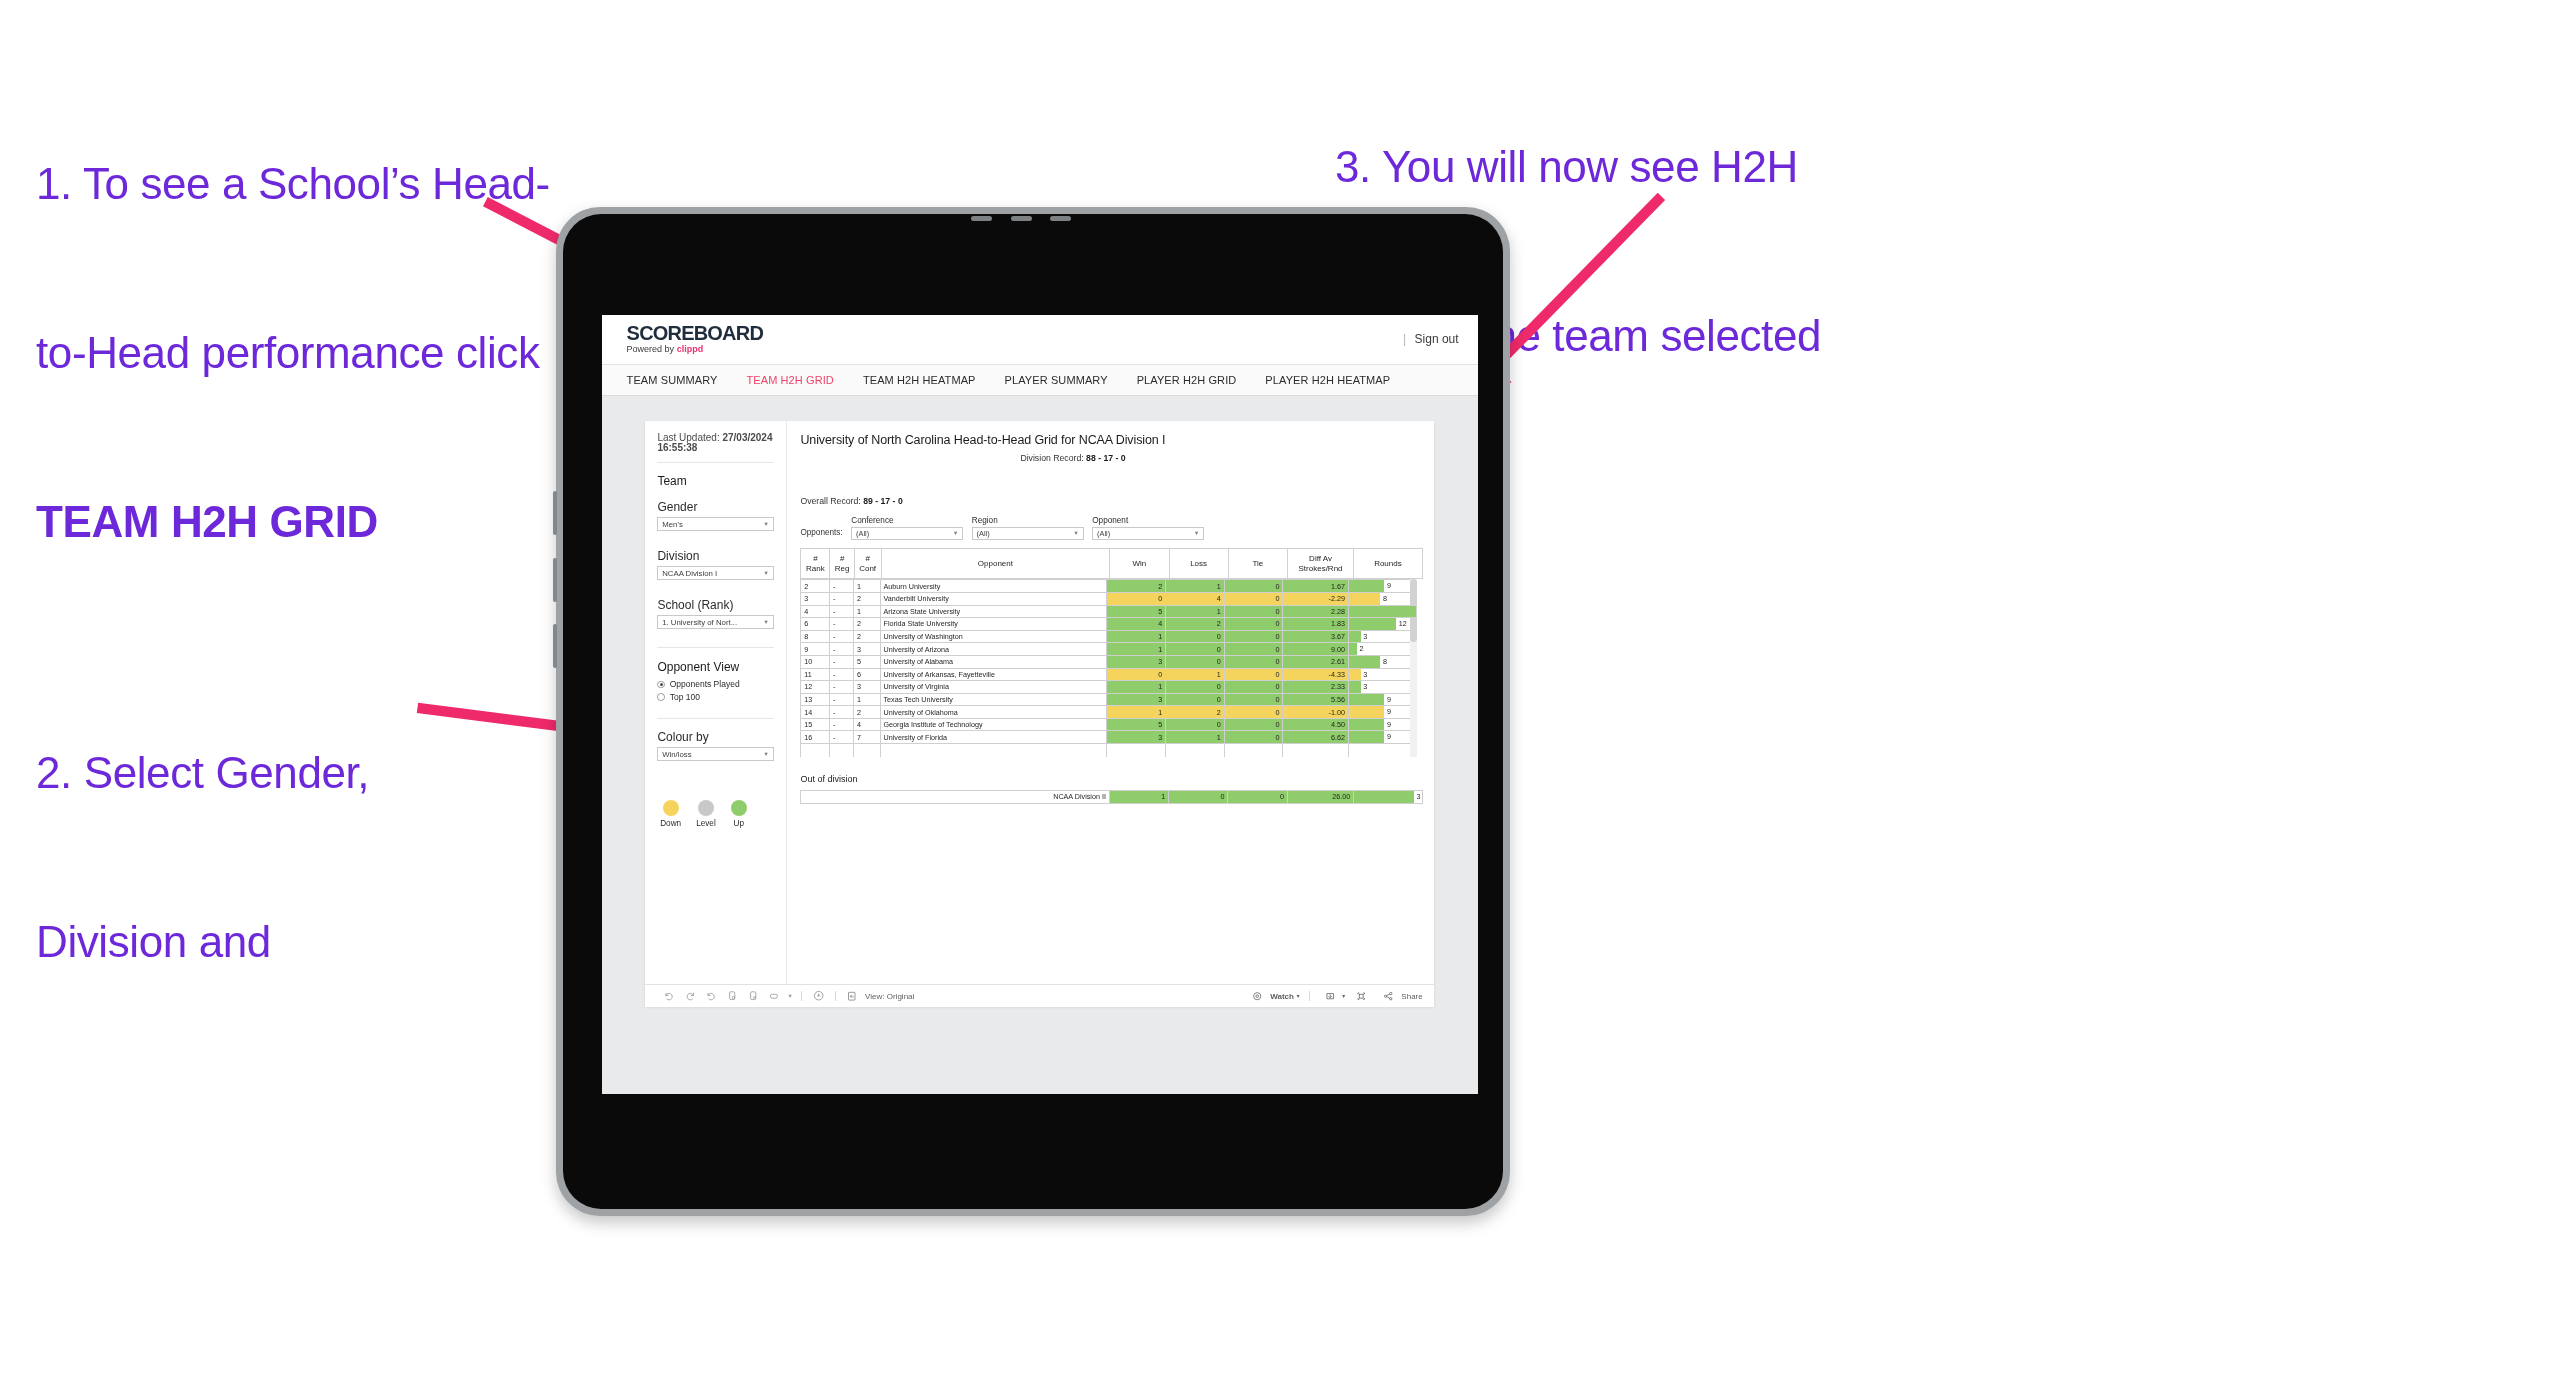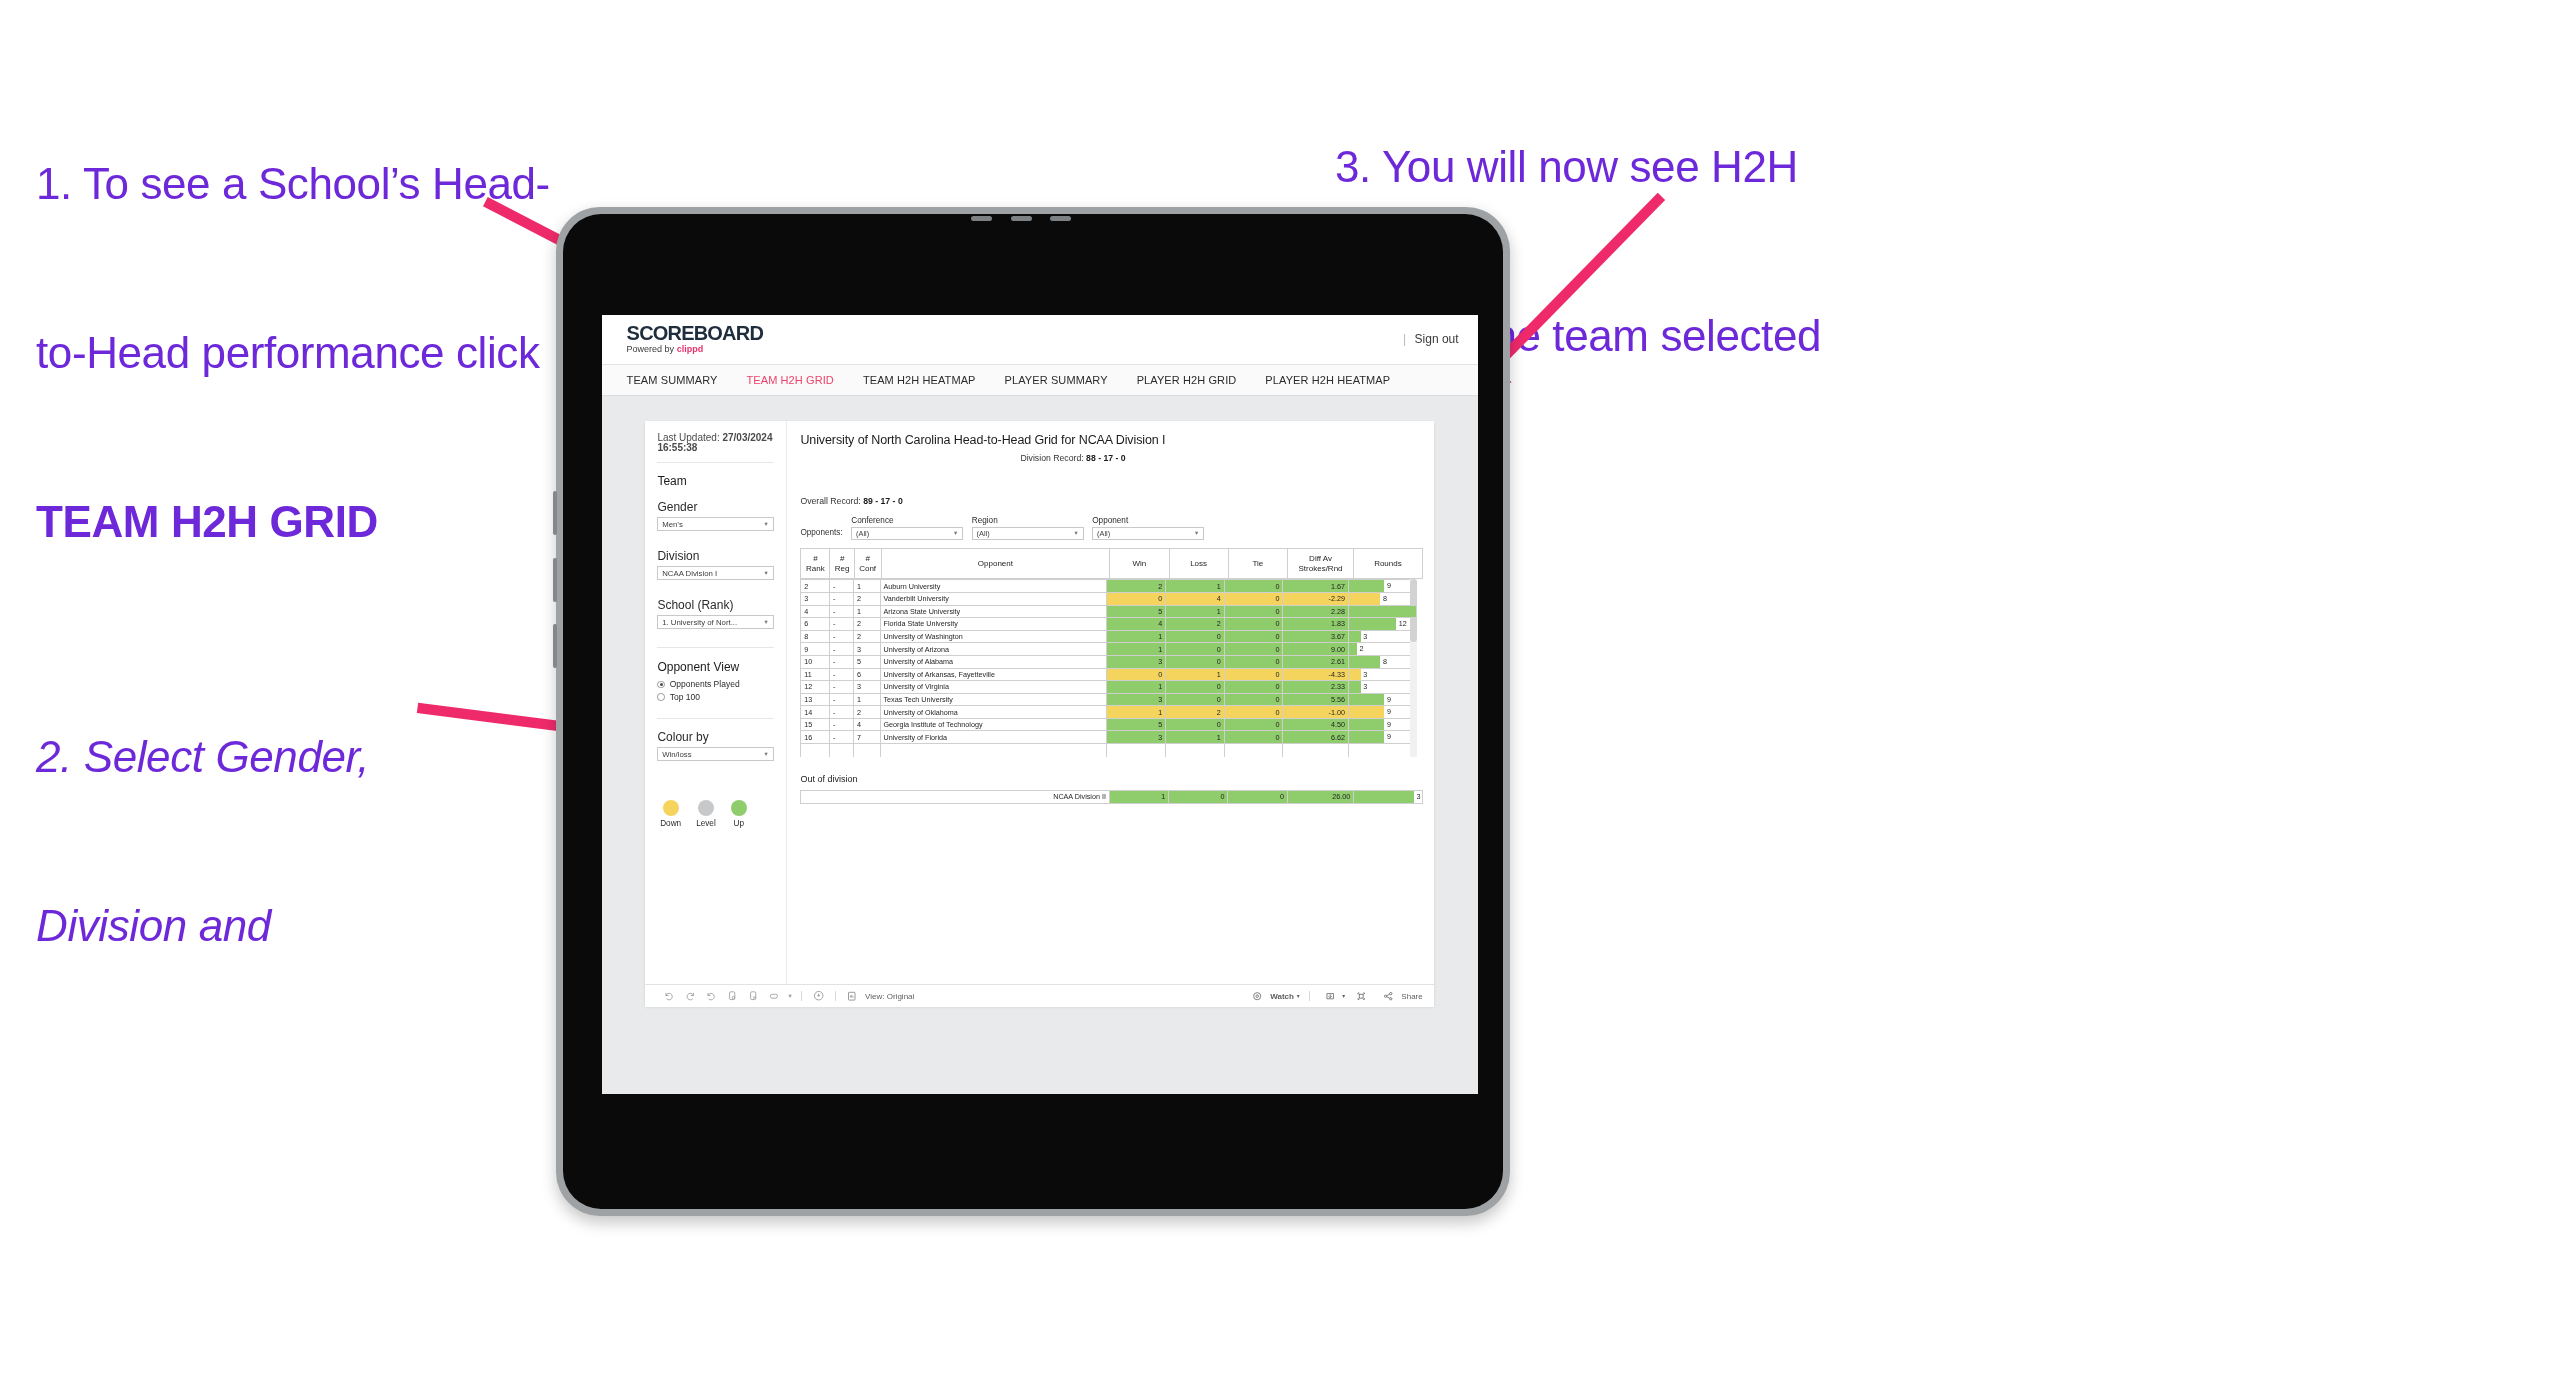--- a/index.html
+++ b/index.html
@@ -16,21 +16,21 @@
     position: absolute;
     color: #6d28d9;
     font-family: "Liberation Sans", sans-serif;
     font-size: 44px;
     line-height: 1.28;
     letter-spacing: -0.4px;
     white-space: pre-wrap;
   }
   .annot .strong { font-weight: bold; }
   #annot-1 { left: 36px; top: 43px; width: 787px; }
-  #annot-2 { left: 36px; top: 616px; width: 531px; font-style: italic; }
+  #annot-2 { left: 36px; top: 632px; width: 531px; }
   #annot-3 { left: 1335px; top: 26.5px; width: 758px; }
 
   .arrow { position: absolute; pointer-events: none; }
 
   
   #tablet {
     position: absolute;
     left: 556px; top: 207px;
     width: 954px; height: 1009px;
     background: #9fa2a4;

